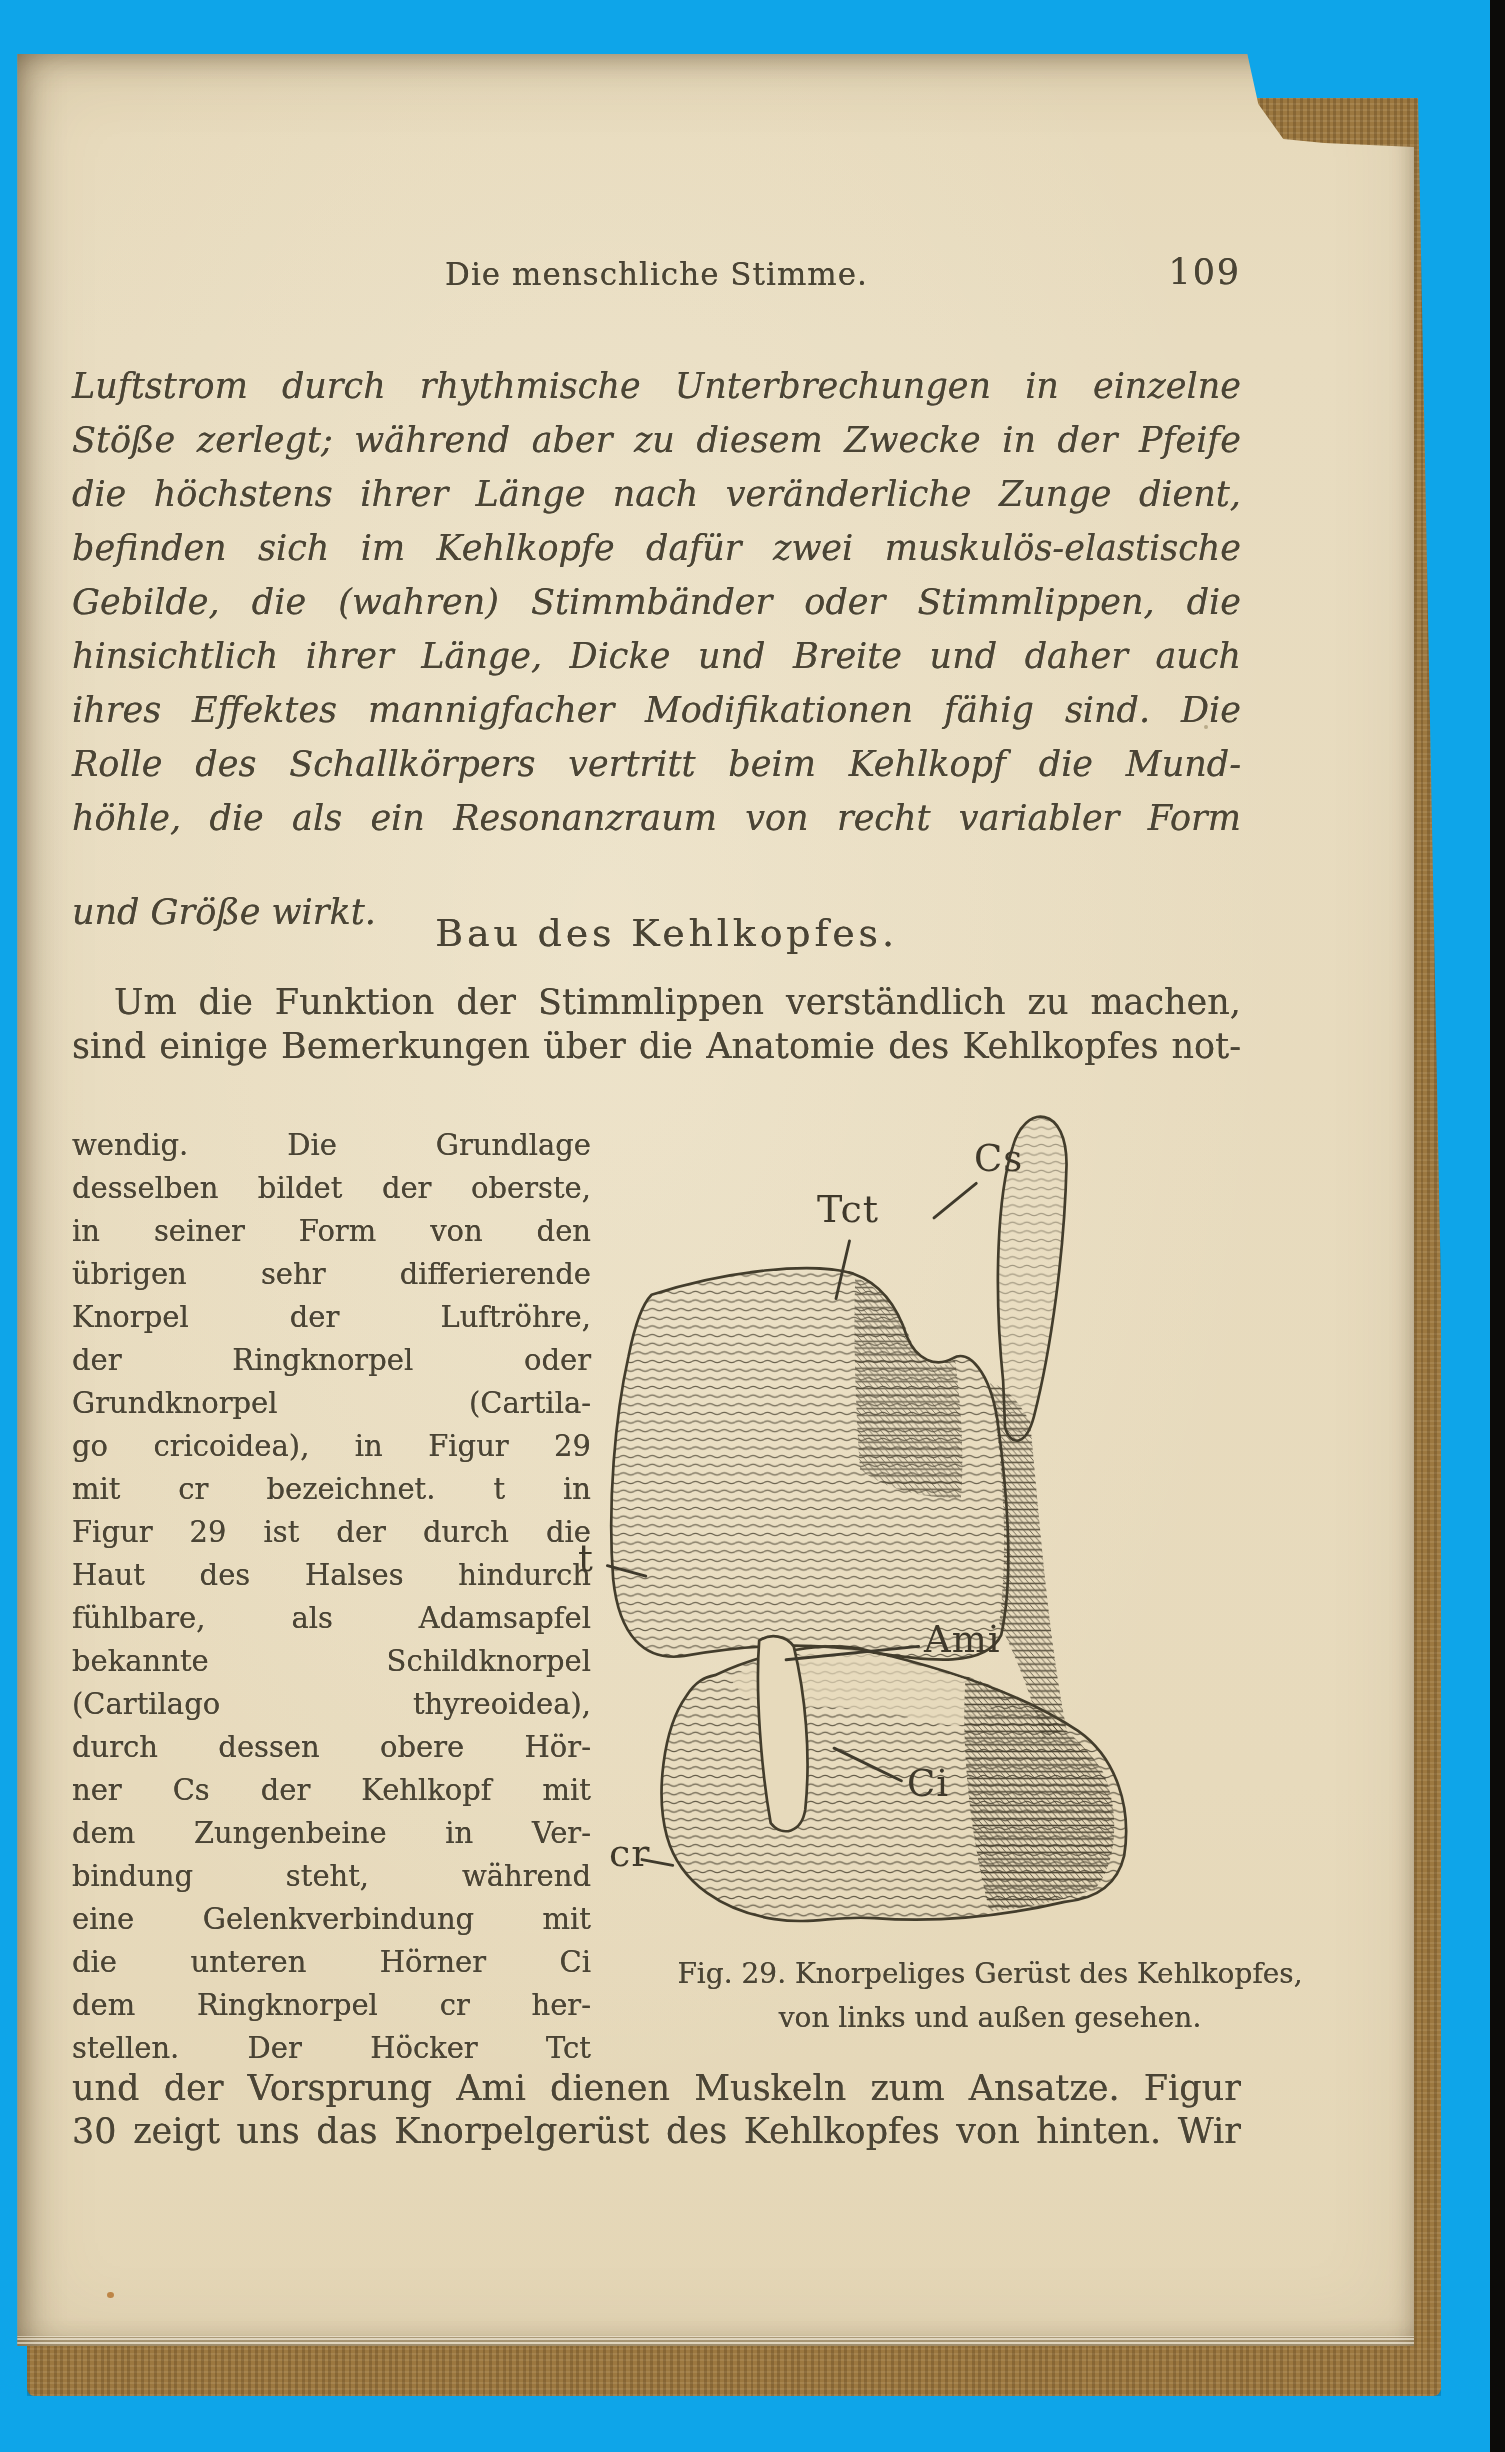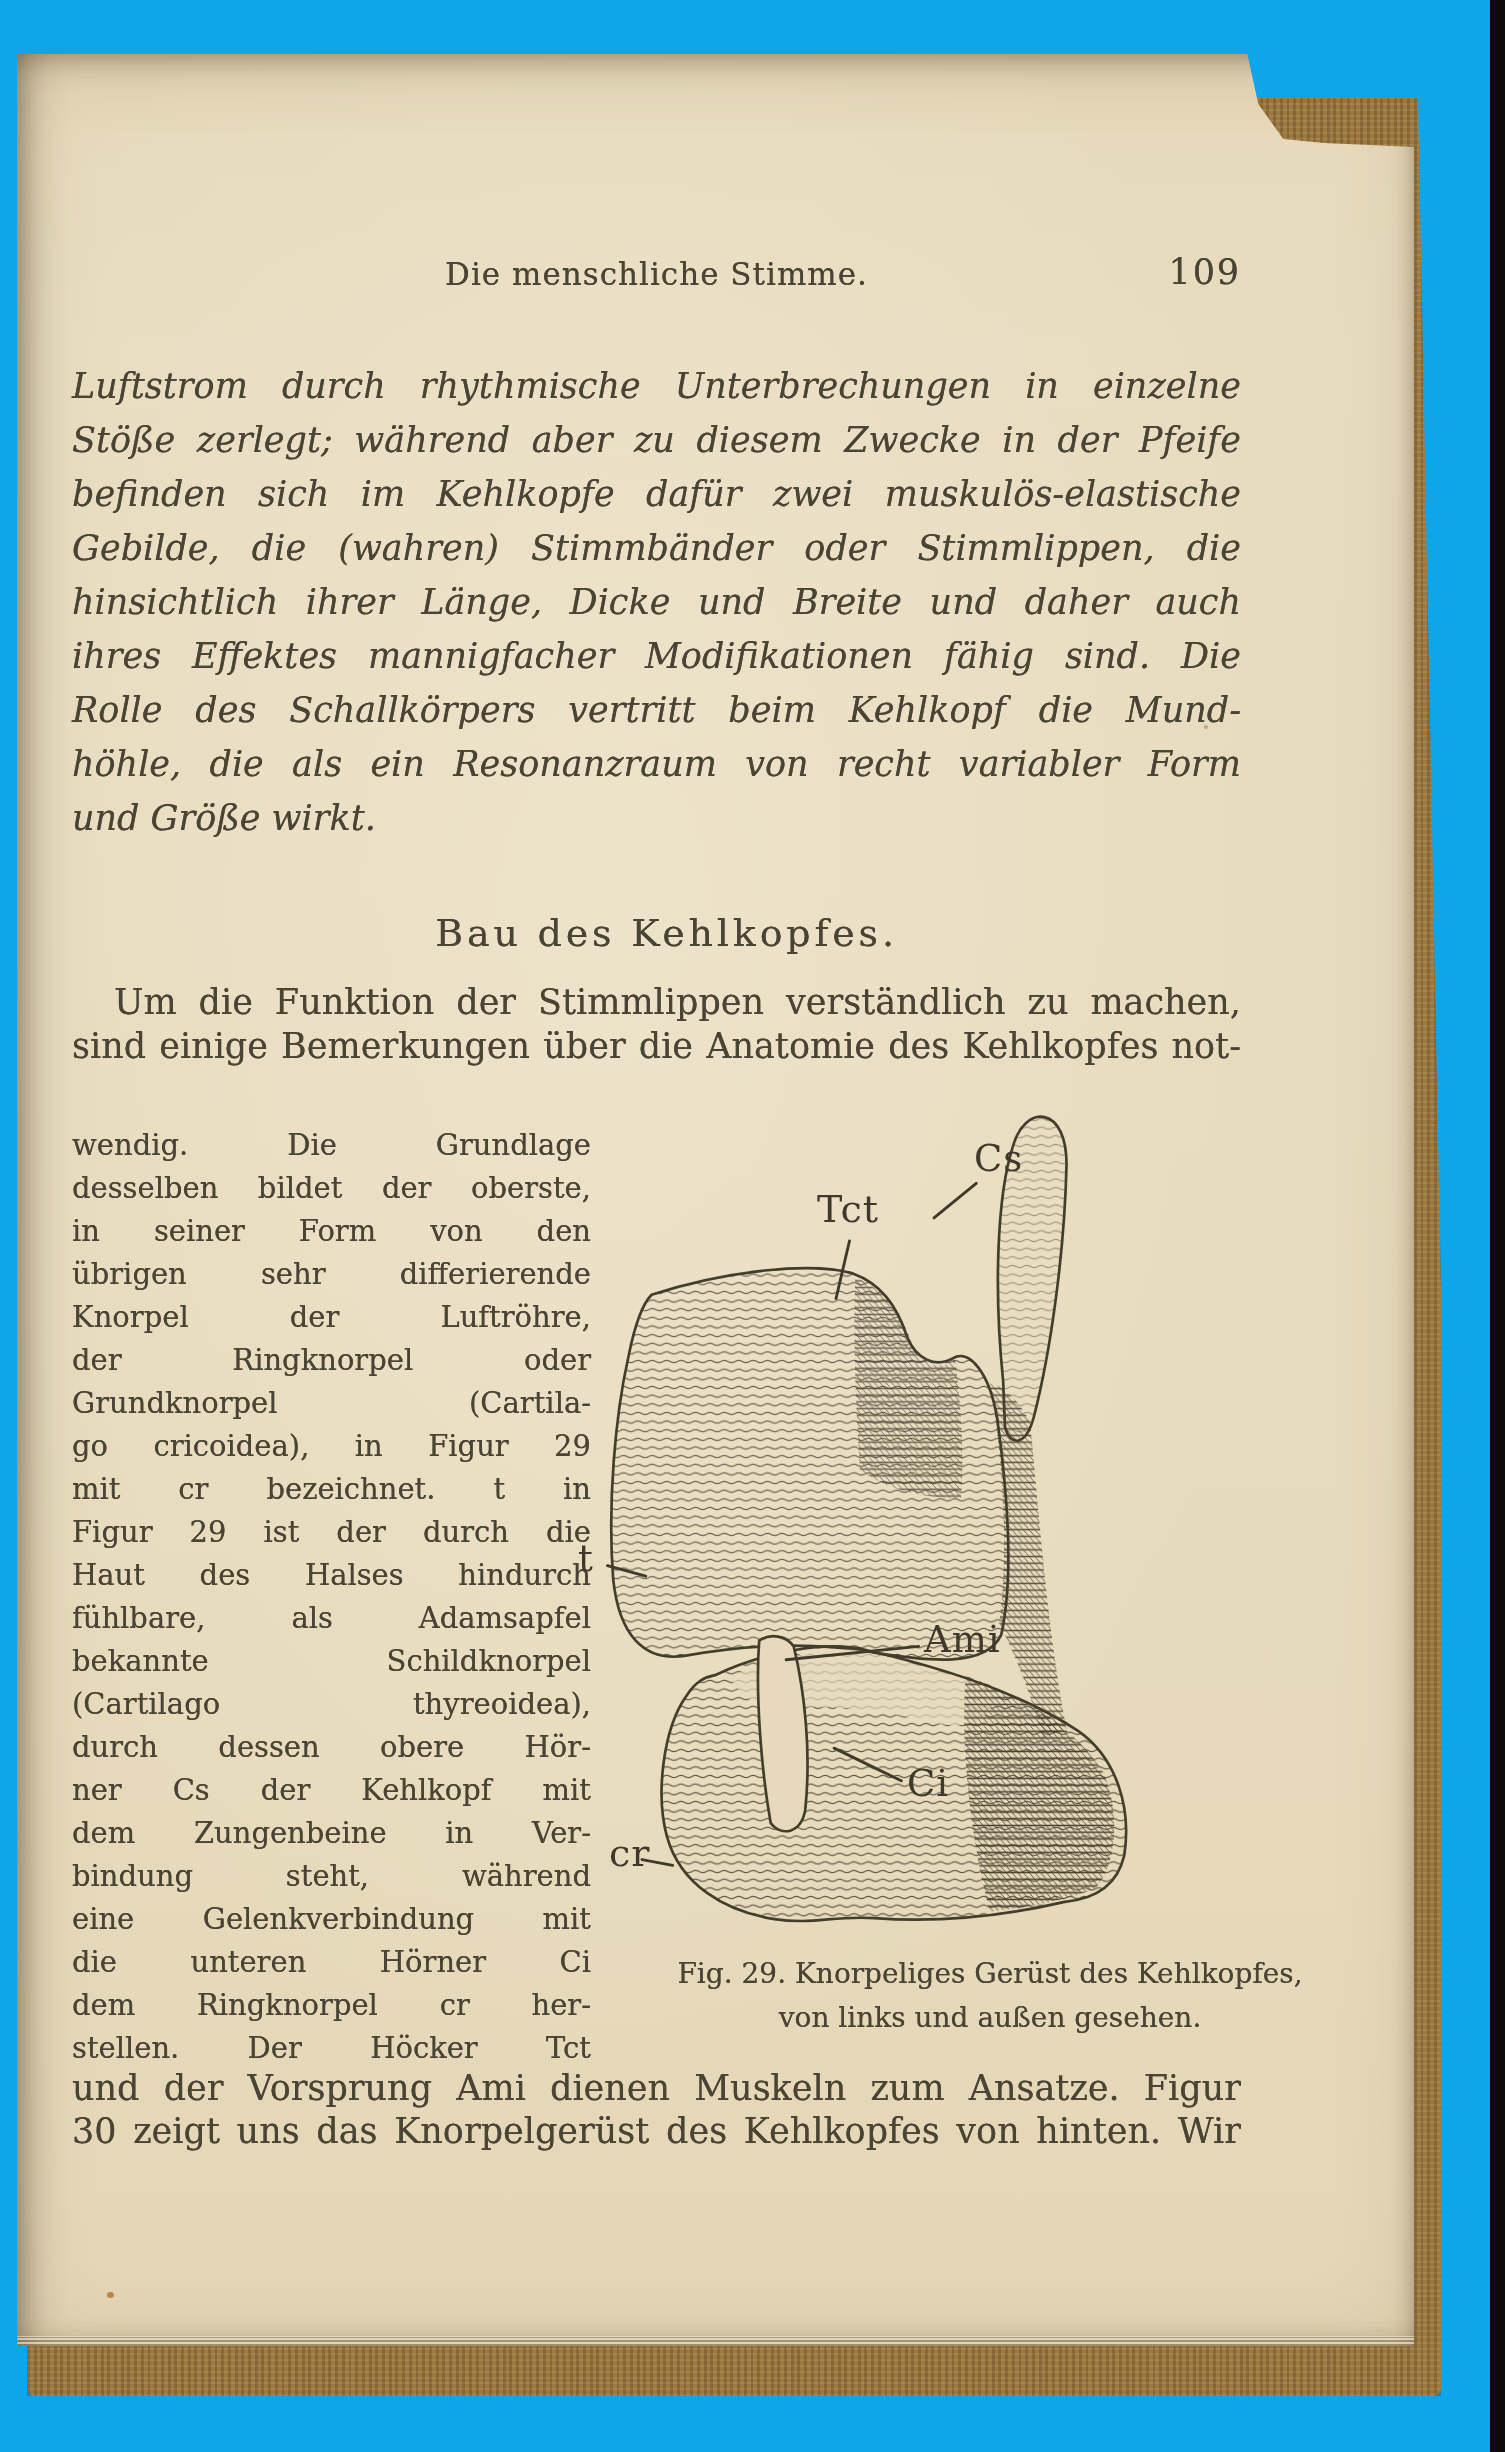--- a/index.html
+++ b/index.html
@@ -29,21 +29,21 @@
   .ink{color:#4a4435;text-shadow:0 0 0.6px rgba(74,68,53,.85);}
   .runhead{position:absolute;left:72px;top:256px;width:1169px;height:44px;font-size:31px;}
   .runhead .title{position:absolute;left:0;right:0;text-align:center;letter-spacing:1px;}
   .runhead .pnum{position:absolute;right:0;top:-3.8px;font-size:35px;letter-spacing:1.9px;}
   .para1{position:absolute;left:72px;top:359px;width:1169px;font-size:35px;line-height:54px;font-style:italic;}
   .para2{position:absolute;left:72px;top:980px;width:1169px;font-size:35px;line-height:44px;}
   .para2 .line:first-child{padding-left:42px;}
   .colblock{position:absolute;left:72px;top:1124px;width:519px;font-size:29px;line-height:43px;}
   .closing{position:absolute;left:72px;top:2067px;width:1169px;font-size:35px;line-height:43px;}
   .line{text-align:justify;text-align-last:justify;white-space:normal;}
-  .para1 .line:last-child{text-align-last:left;}
+  .para1 .line:last-child{text-align-last:left;margin-top:40px;}
   .secthead{position:absolute;left:82px;top:911px;width:1169px;text-align:center;
             font-size:38px;letter-spacing:3.8px;}
   .figwrap{position:absolute;left:565px;top:1095px;width:713px;height:876px;}
   .figwrap svg{position:absolute;left:0;top:0;}
   .figlabel{position:absolute;font-size:38px;color:#3f392b;letter-spacing:1px;}
   .caption{position:absolute;left:596px;top:1952px;width:788px;text-align:center;
            font-size:28px;line-height:44px;}
   .speck{position:absolute;border-radius:50%;}
 </style>
 </head>
@@ -59,20 +59,21 @@
   </div>
 
   <div class="runhead">
     <div class="title ink">Die menschliche Stimme.</div>
     <div class="pnum ink">109</div>
   </div>
 
   <div class="para1 ink">
       <div class="line">Luftstrom durch rhythmische Unterbrechungen in einzelne</div>
       <div class="line">Stöße zerlegt; während aber zu diesem Zwecke in der Pfeife</div>
+      <div class="line">die höchstens ihrer Länge nach veränderliche Zunge dient,</div>
       <div class="line">befinden sich im Kehlkopfe dafür zwei muskulös-elastische</div>
       <div class="line">Gebilde, die (wahren) Stimmbänder oder Stimmlippen, die</div>
       <div class="line">hinsichtlich ihrer Länge, Dicke und Breite und daher auch</div>
       <div class="line">ihres Effektes mannigfacher Modifikationen fähig sind.  Die</div>
       <div class="line">Rolle des Schallkörpers vertritt beim Kehlkopf die Mund-</div>
       <div class="line">höhle, die als ein Resonanzraum von recht variabler Form</div>
       <div class="line">und Größe wirkt.</div>
     </div>
 
   <div class="secthead ink">Bau des Kehlkopfes.</div>

